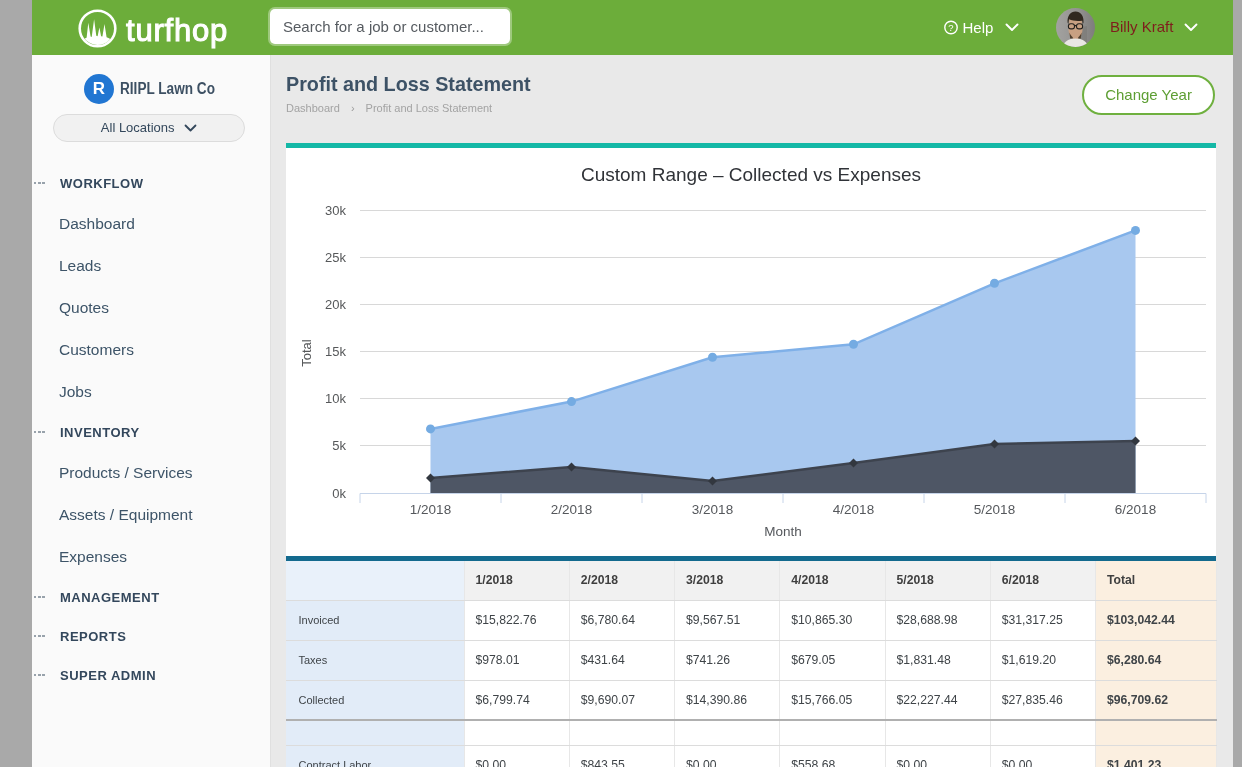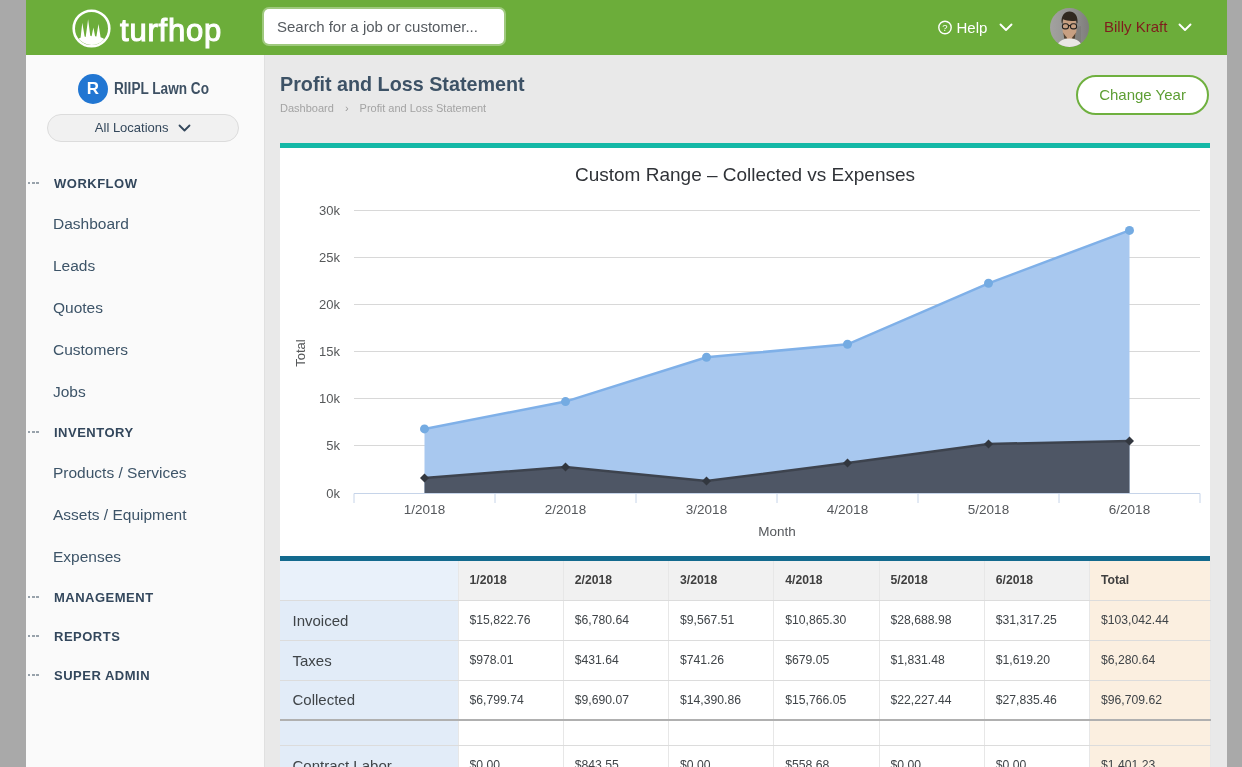--- a/index.html
+++ b/index.html
@@ -1,18 +1,18 @@
 <!DOCTYPE html>
 <html><head>
 <meta charset="utf-8">
 <style>
 * { margin:0; padding:0; box-sizing:border-box; }
 html,body { width:1242px; height:767px; overflow:hidden; }
 body { background:#a9a9a9; font-family:"Liberation Sans", sans-serif; position:relative; }
-.app { position:absolute; left:26px; top:0; width:1201px; height:767px; background:#e9e9e9; }
+.app { position:absolute; left:32px; top:0; width:1201px; height:767px; background:#e9e9e9; }
 
 
 .nav { position:absolute; left:0; top:0; width:1201px; height:55px; background:#6cad3a; }
 .logo { position:absolute; left:46px; top:9px; }
 .logotext { position:absolute; left:94px; top:16px; color:#fff; font-size:31px; font-weight:normal; -webkit-text-stroke:1.05px #fff; letter-spacing:0.8px; line-height:30px; }
 .search { position:absolute; left:238px; top:9px; width:240px; height:35px; background:#fff; border-radius:5px; box-shadow:0 0 0 2px rgba(255,255,255,0.35);padding-left:19px; }
 .search span { position:absolute; left:13px; top:9px; font-size:15px; color:#565b60; }
 .helpwrap { position:absolute; left:908px; top:0; height:55px; color:#fff; }
 .avatar { position:absolute; left:1024px; top:8px; width:39px; height:39px; border-radius:50%; overflow:hidden; }
 .uname { position:absolute; left:1078px; top:18px; color:#7f1d1d; font-size:15px; }
@@ -34,25 +34,25 @@
 .crumb { position:absolute; left:14px; top:47px; font-size:11px; color:#a3a3a3; }
 .crumb .sep { margin:0 8px; color:#9c9c9c; }
 .changeyear { position:absolute; left:810px; top:20px; width:133px; height:40px; border:2px solid #6fb03f; border-radius:20px; background:#fff; color:#5d9e33; font-size:15px; text-align:center; line-height:36px; }
 
 .card1 { position:absolute; left:14px; top:88px; width:930px; height:413px; background:#fff; border-top:5px solid #14b8a6; }
 .card2 { position:absolute; left:14px; top:501px; width:930px; height:211px; background:#fff; border-top:5px solid #136a8e; }
 
 
 table.pl { border-collapse:collapse; width:930px; table-layout:fixed; font-size:12.2px; }
 table.pl td { border-right:1px solid #e7e7e7; border-bottom:1px solid #dcdcdc; padding-left:11px; overflow:hidden; white-space:nowrap; }
-table.pl .lab { background:#e2ecf8 !important; color:#3b3b3b; font-size:15px; padding-left:12.5px; }
+table.pl .lab { background:#e2ecf8 !important; color:#3b3b3b; font-size:11px; padding-left:12.5px; }
 table.pl .hdr td { background:#f1f1f1; font-weight:bold; color:#3f3f3f; height:39px; }
 table.pl .hdr td.lab { background:#e9f1fa !important; }
 table.pl .row td { background:#fff; color:#3f4448; height:40px; }
-table.pl .tot { background:#fbefe0 !important; font-weight:normal; }
+table.pl .tot { background:#fbefe0 !important; font-weight:bold; }
 table.pl .sprow td { height:25px; }
 </style>
 </head>
 <body>
 <div class="app">
 
   <div class="nav">
     <svg class="logo" width="39" height="39" viewBox="0 0 39 39">
       <circle cx="19.5" cy="19.5" r="17.8" fill="none" stroke="#fff" stroke-width="2.6"></circle>
       <path d="M6.6 29.8 C7.8 29.1 8.3 28.9 8.6 28.8 L10.3 13.8 L12.6 27.6 L13.7 27.9 L16.1 10.2 L18.3 26.8 L19.6 27.3 L21.4 18.4 L23.1 27.2 L24.4 27.6 L26.5 15.0 L28.6 28.3 C29.9 28.7 31.1 29.2 32.3 29.9 A16.5 16.5 0 0 1 6.6 29.8 Z" fill="#fff"></path>

